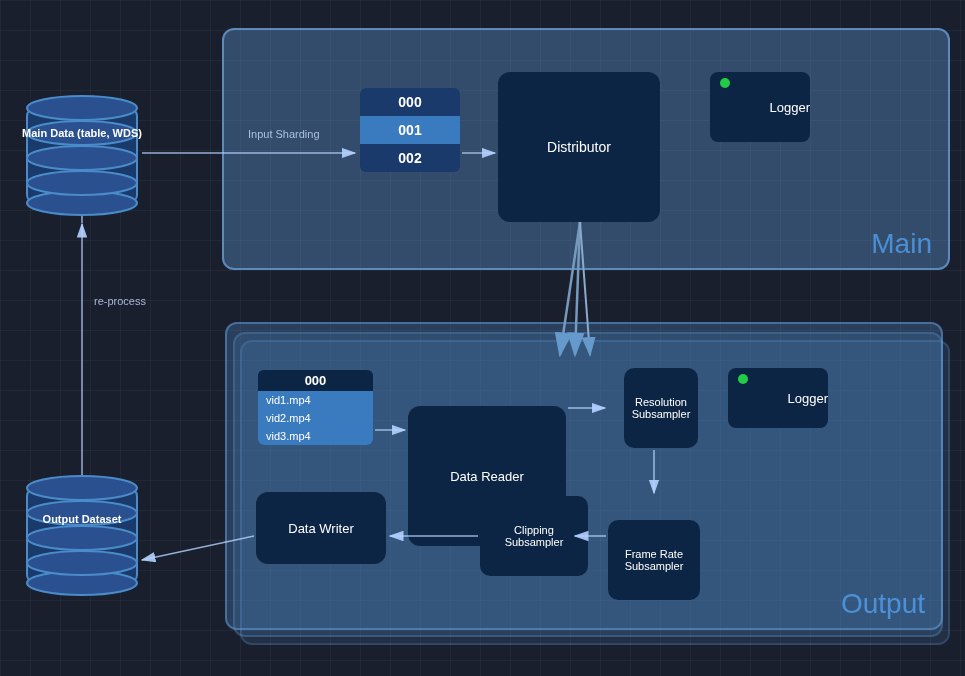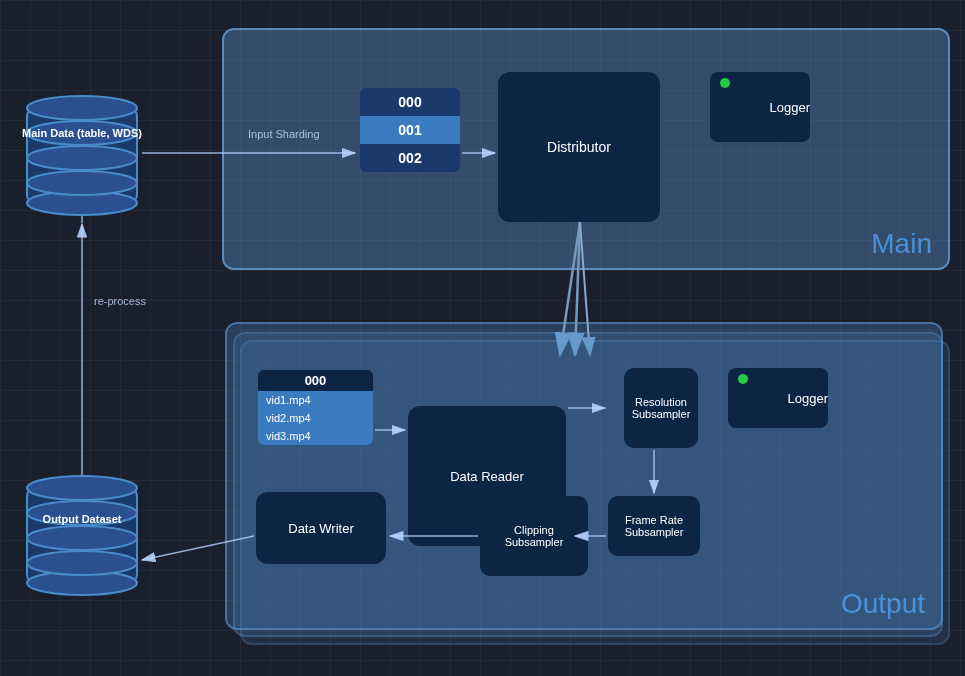--- a/index.html
+++ b/index.html
@@ -210,21 +210,21 @@
 </div>
 
 <div class="component-box" style="left:408px; top:368px; width:158px; height:140px; z-index:6;margin-top:38px;">
   <span>Data Reader</span>
 </div>
 
 <div class="component-box-sm" style="left:608px; top:368px; width:74px; height:80px; z-index:6;margin-left:16px;">
   <span>Resolution<br>Subsampler</span>
 </div>
 
-<div class="component-box-sm" style="left:608px; top:496px; width:92px; height:60px; z-index:6;">
+<div class="component-box-sm" style="left:608px; top:520px; width:92px; height:80px; z-index:6;">
   <span>Frame Rate<br>Subsampler</span>
 </div>
 
 <div class="component-box-sm" style="left:480px; top:496px; width:108px; height:80px; z-index:6;">
   <span>Clipping<br>Subsampler</span>
 </div>
 
 <div class="component-box" style="left:256px; top:492px; width:130px; height:72px; z-index:6;">
   <span>Data Writer</span>
 </div>

